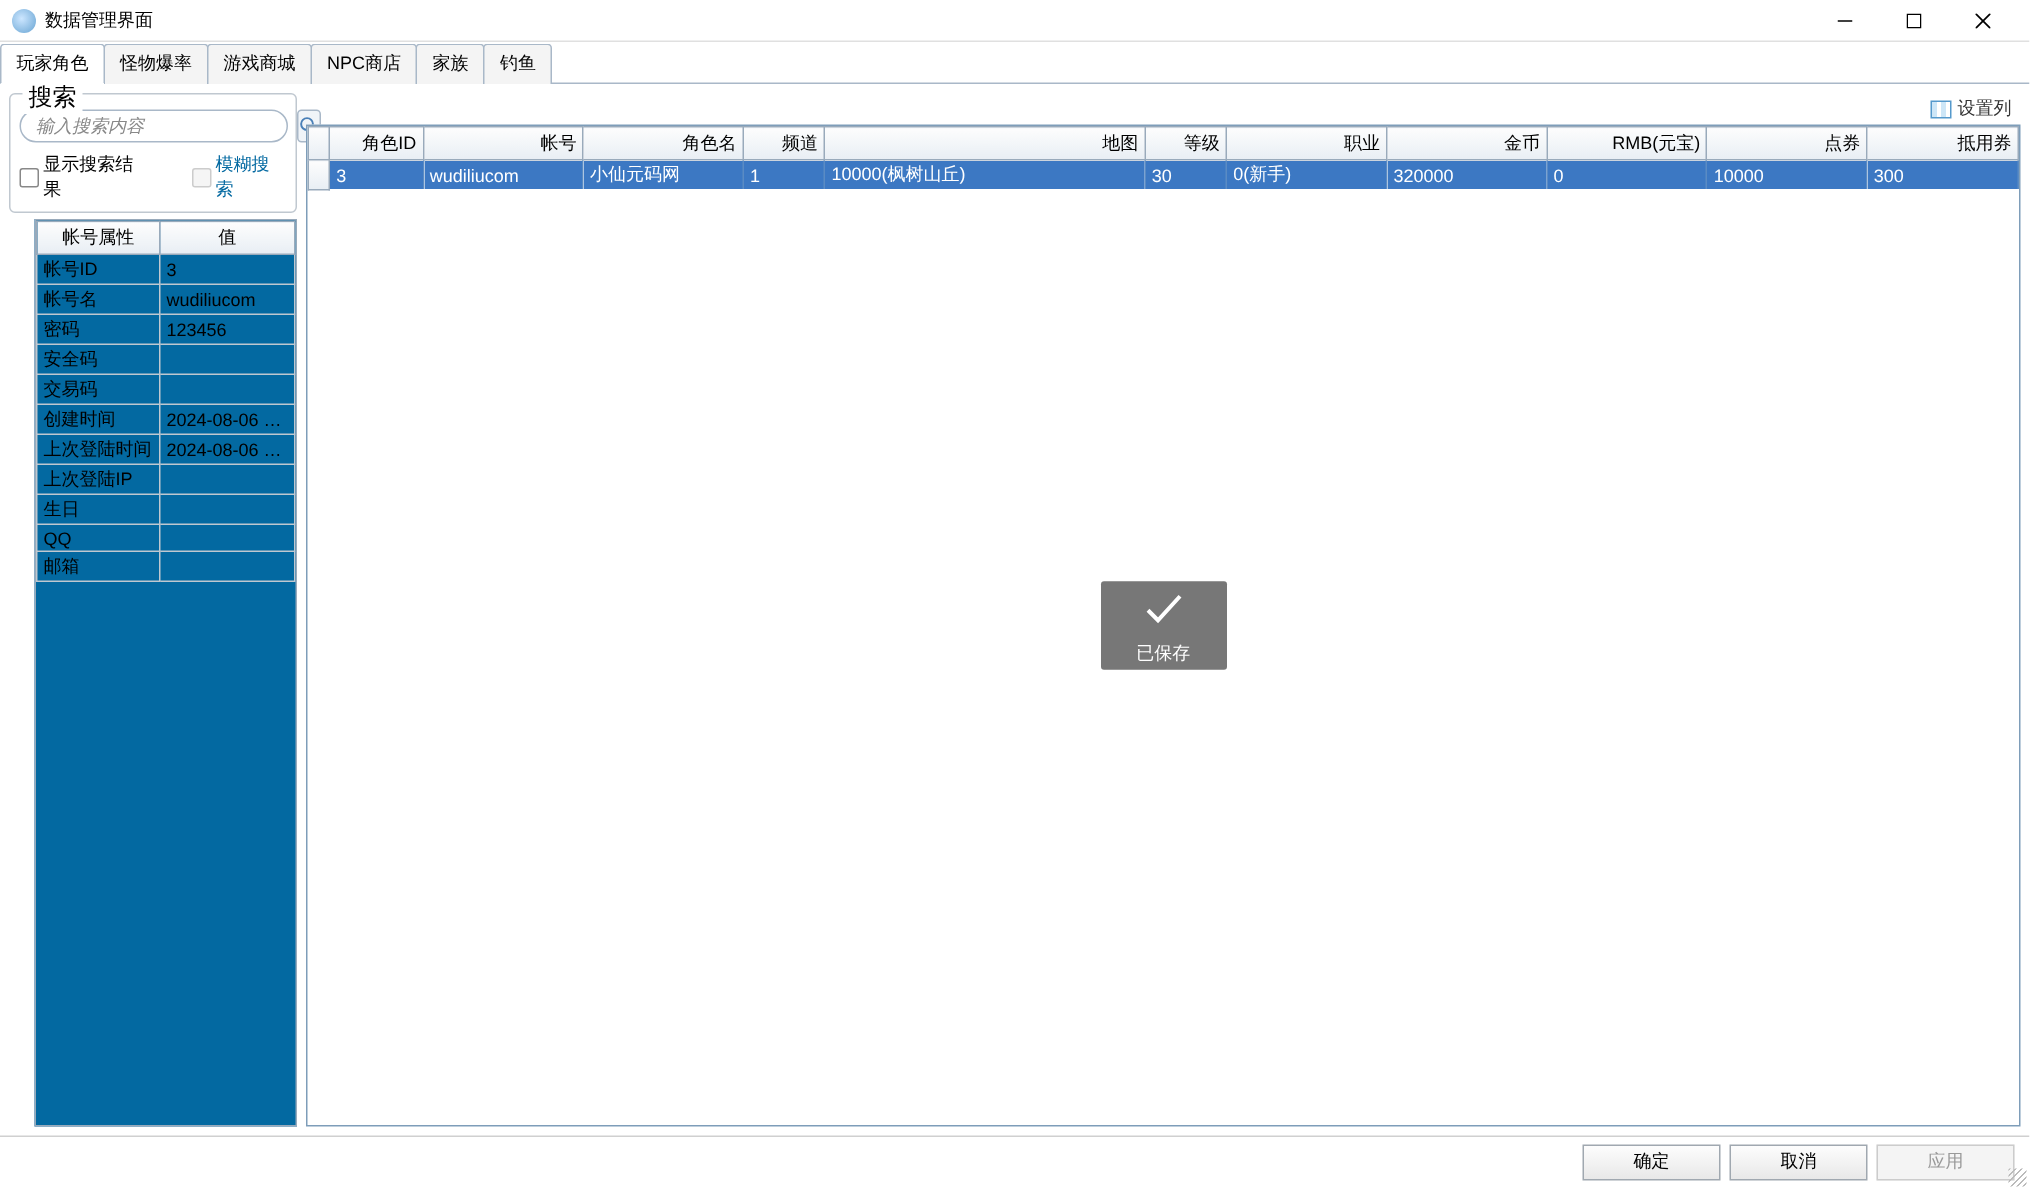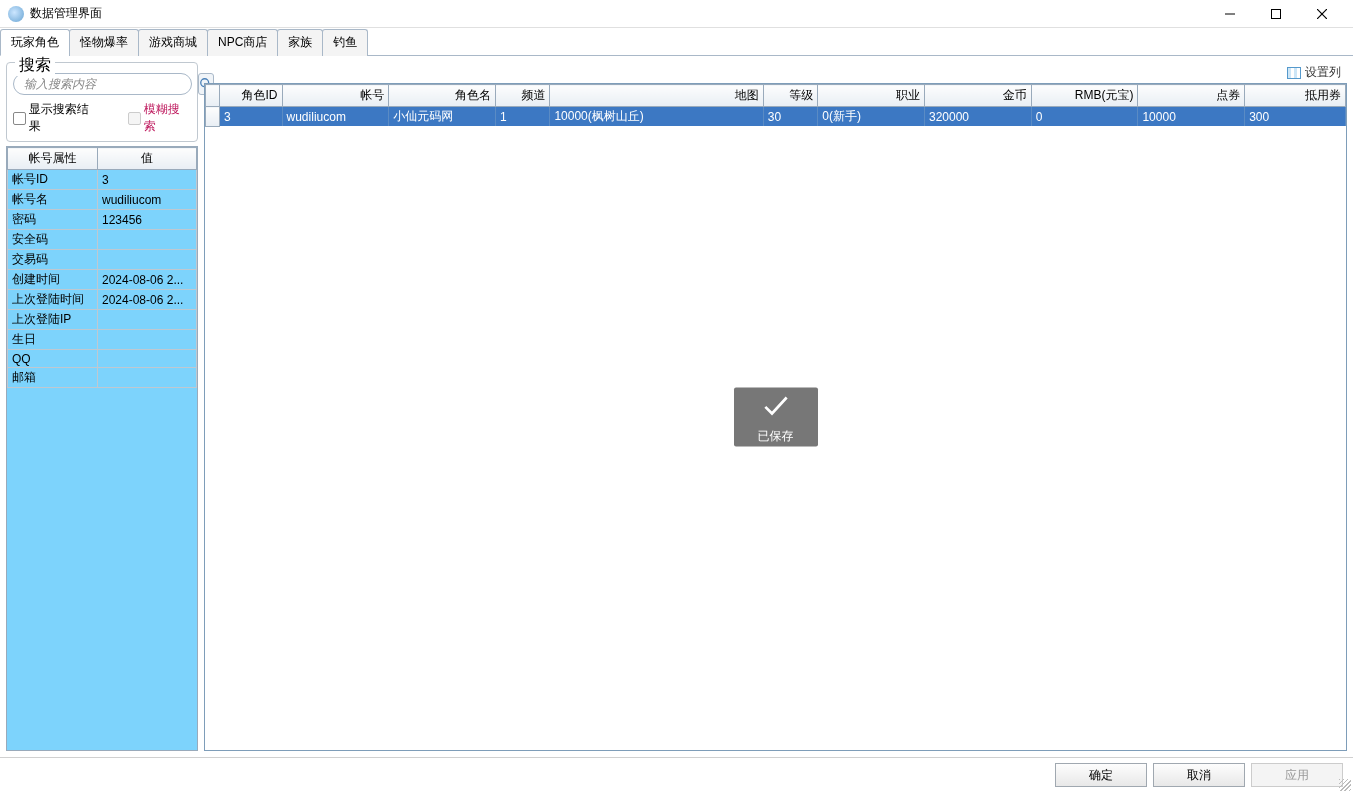--- a/index.html
+++ b/index.html
@@ -24,26 +24,26 @@
 
 
 .groupbox { border: 1px solid #c0c8d0; border-radius: 4px; padding: 10px 6px 6px; position: relative; margin-bottom: 4px; }
 .groupbox .legend { position: absolute; top: -8px; left: 8px; background: #fff; padding: 0 4px; font-size: 16px; }
 .searchrow { display: flex; align-items: center; gap: 6px; }
 .searchinput { flex: 1; height: 22px; border: 1px solid #a9b8c8; border-radius: 11px; padding: 0 10px; font-style: italic; color: #888; }
 .searchinput::placeholder { color: #888; font-style: italic; }
 .searchbtn { width: 22px; height: 22px; border: 1px solid #a9b8c8; border-radius: 3px; background: #f0f4f8; display: flex; align-items: center; justify-content: center; cursor: pointer; }
 .checkrow { display: flex; gap: 28px; margin-top: 6px; align-items: center; }
 .checklabel { display: flex; align-items: center; gap: 3px; }
-.checklabel.disabled { color: #be185d; }
+.checklabel.disabled { color: #0369a1; }
 .checkbox { width: 13px; height: 13px; border: 1px solid #888; border-radius: 2px; background: #fff; }
 .checkbox.disabled { border-color: #ccc; background: #f5f5f5; }
 
 
-.propgrid { border: 1px solid #99aabb; flex: 1; background: #7dd3fc; overflow: hidden; }
+.propgrid { border: 1px solid #99aabb; flex: 1; background: #0369a1; overflow: hidden; margin-left: 17px; }
 .propgrid table { width: 100%; border-collapse: collapse; }
 .propgrid th { background: linear-gradient(#fdfdfd, #e8eef4); border: 1px solid #99aabb; padding: 2px 4px; font-weight: normal; text-align: center; height: 20px; }
 .propgrid td { border: 1px solid #c0c8d0; padding: 1px 4px; height: 18px; white-space: nowrap; overflow: hidden; text-overflow: ellipsis; max-width: 90px; }
 .propgrid td:first-child { width: 92px; }
 
 
 .rightcol { flex: 1; display: flex; flex-direction: column; }
 .rightheader { display: flex; justify-content: flex-end; padding: 2px 6px; }
 .setcol-btn { display: flex; align-items: center; gap: 4px; cursor: pointer; color: #333; }
 .setcol-icon { width: 14px; height: 12px; border: 1px solid #5599cc; background: repeating-linear-gradient(90deg, #cde6f7, #cde6f7 3px, #fff 3px, #fff 6px); }
@@ -54,21 +54,21 @@
 .datagrid td { border-left: 1px solid #5a8bc4; border-right: 1px solid #5a8bc4; padding: 1px 4px; height: 18px; background: #3c78c3; color: #fff; overflow: hidden; }
 .datagrid tr.selected td { background: #3c78c3; color: #fff; }
 .datagrid th.rowheader, .datagrid td.rowheader { width: 14px; background: linear-gradient(#fdfdfd, #e8eef4); border: 1px solid #99aabb; }
 .datagrid tr.selected td.rowheader { background: linear-gradient(#fdfdfd, #e8eef4); }
 
 
 .toast { position: absolute; left: 50%; top: 50%; transform: translate(-50%, -50%); width: 84px; height: 59px; background: #777; color: #fff; display: flex; flex-direction: column; align-items: center; justify-content: center; gap: 6px; border-radius: 2px; }
 .toast svg { width: 32px; height: 32px; }
 
 
-.footer { height: 34px; border-top: 1px solid #d0d0d0; display: flex; justify-content: flex-end; align-items: flex-end; padding: 4px 10px; gap: 6px; }
+.footer { height: 34px; border-top: 1px solid #d0d0d0; display: flex; justify-content: flex-end; align-items: center; padding: 4px 10px; gap: 6px; }
 .footer button { width: 92px; height: 24px; border: 1px solid #a0a8b0; background: linear-gradient(#fdfdfd, #e8e8e8); cursor: pointer; }
 .footer button.disabled { color: #999; border-color: #ccc; background: #f4f4f4; }
 .resize-grip { position: absolute; right: 2px; bottom: 2px; width: 12px; height: 12px; background: repeating-linear-gradient(135deg, #bbb, #bbb 1px, transparent 1px, transparent 3px); }
 </style>
 </head>
 <body>
 
 <div class="titlebar">
   <span class="app-icon"></span>
   <span class="title">数据管理界面</span>

